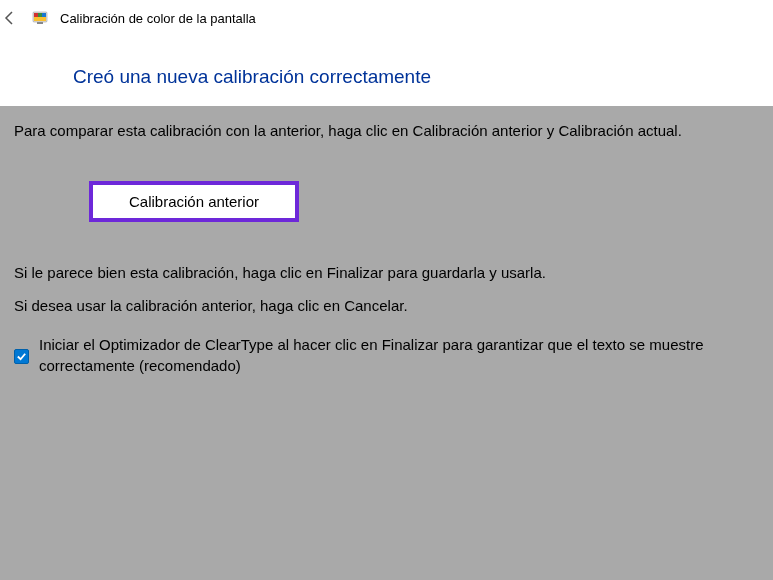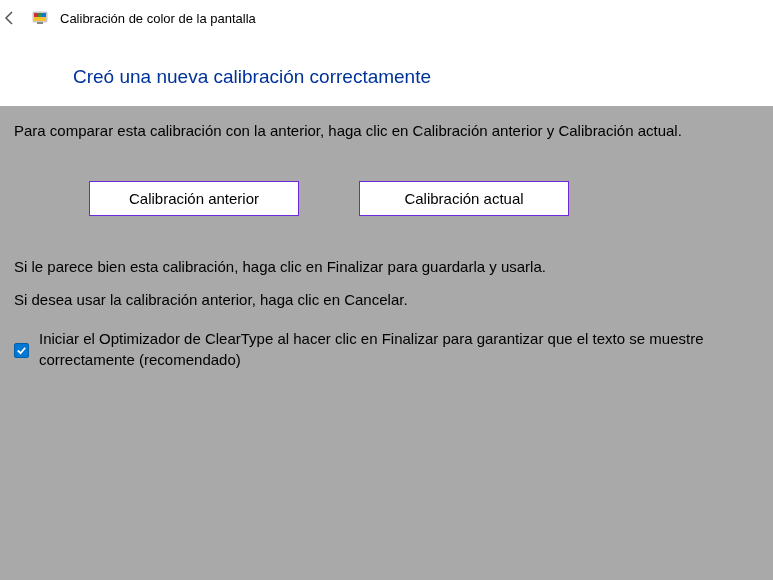--- a/index.html
+++ b/index.html
@@ -59,21 +59,21 @@
       margin-bottom: 12px;
     }
     .compare-row {
       display: flex;
       gap: 60px;
       justify-content: flex-start;
       padding: 28px 0 40px 75px;
     }
     .compare-btn {
       background: #fff;
-      border: 1px solid #6d28d9;
+      border: 4px solid #6d28d9;
       padding: 8px 10px;
       font-size: 15px;
       font-family: inherit;
       width: 210px;
       text-align: center;
       cursor: pointer;
     }
     .checkbox-row {
       display: flex;
       align-items: center;
@@ -144,21 +144,20 @@
 
 <div class="heading-area">
   <div class="heading">Creó una nueva calibración correctamente</div>
 </div>
 
 <div class="content">
   <p>Para comparar esta calibración con la anterior, haga clic en Calibración anterior y Calibración actual.</p>
 
   <div class="compare-row">
     <button class="compare-btn">Calibración anterior</button>
-    <button class="compare-btn">Calibración actual</button>
   </div>
 
   <p>Si le parece bien esta calibración, haga clic en Finalizar para guardarla y usarla.</p>
   <p>Si desea usar la calibración anterior, haga clic en Cancelar.</p>
 
   <div class="checkbox-row">
     <div class="checkbox">
       <svg viewBox="0 0 12 12">
           <path d="M2 6 L5 9 L10 3" stroke="#fff" stroke-width="2" fill="none"></path>
         </svg>

